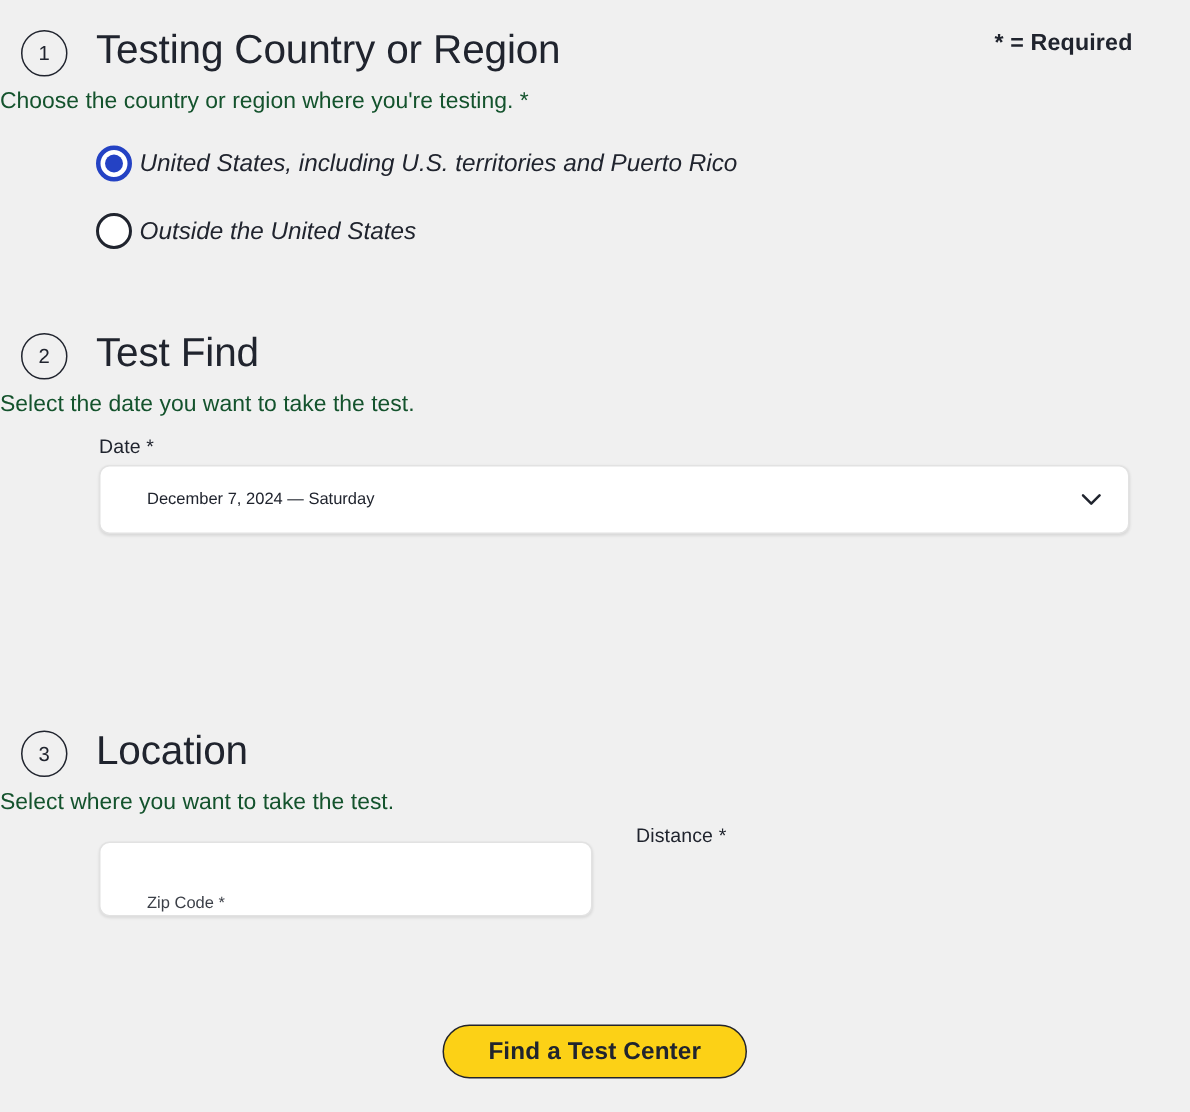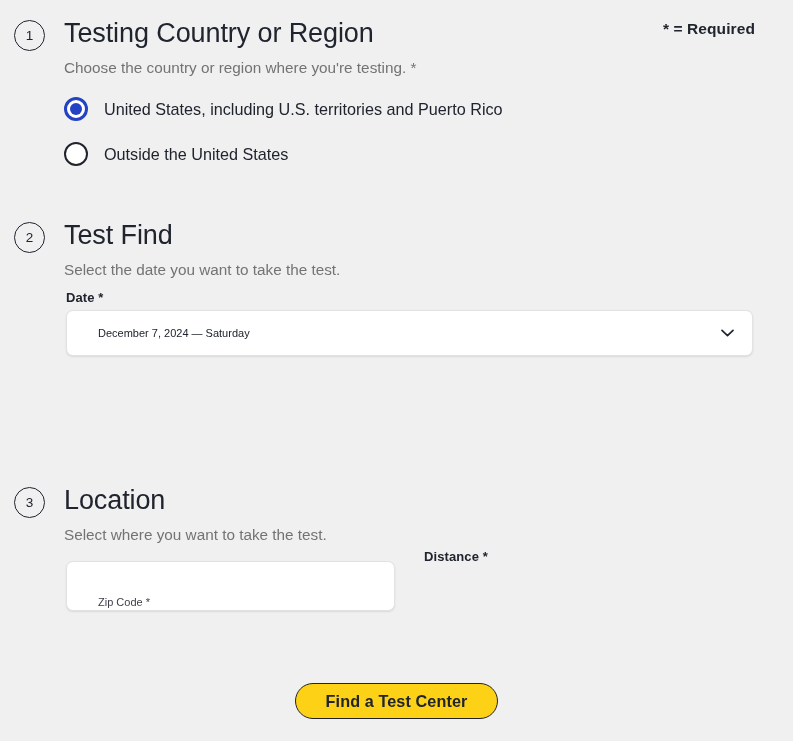--- a/index.html
+++ b/index.html
@@ -51,23 +51,22 @@
     background: transparent;
   }
   .sec-title {
     font-size: 27px;
     font-weight: normal;
     color: #20242e;
     line-height: 38px;
     letter-spacing: -.1px;
   }
   .sec-desc {
-    padding-left: 64px;
     font-size: 15.3px;
-    color: #737373;
+    color: #14532d;
     margin-top: 2px;
     line-height: 20px;
   }
 
   
   .radio-list { padding-left: 64px; margin-top: 16px; }
   .radio-row {
     display: flex; align-items: center;
     height: 30px;
     margin-bottom: 15px;
@@ -88,30 +87,31 @@
   .radio-mark.checked::after {
     content: "";
     position: absolute;
     left: 50%; top: 50%;
     width: 12px; height: 12px;
     margin: -6px 0 0 -6px;
     border-radius: 50%;
     background: #2442c4;
   }
   .radio-label {
-    margin-left: 16px;
+    margin-left: 5px;
     font-size: 16.2px;
     color: #20242e;
     line-height: 20px;
+    font-style: italic;
   }
 
   
   .field-label {
     font-size: 13px;
-    font-weight: bold;
+    font-weight: normal;
     color: #20242e;
     margin-bottom: 5px;
     letter-spacing: .1px;
   }
   .ctl {
     background: #ffffff;
     border: 1px solid #e2e2e2;
     border-radius: 7px;
     box-shadow: 0 1px 2px rgba(0,0,0,.10);
     display: flex;

